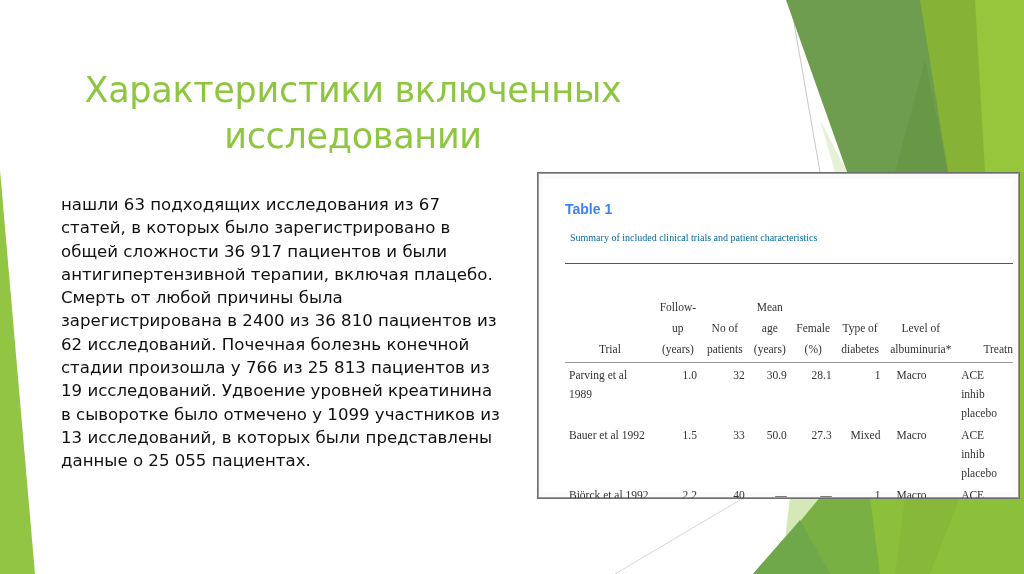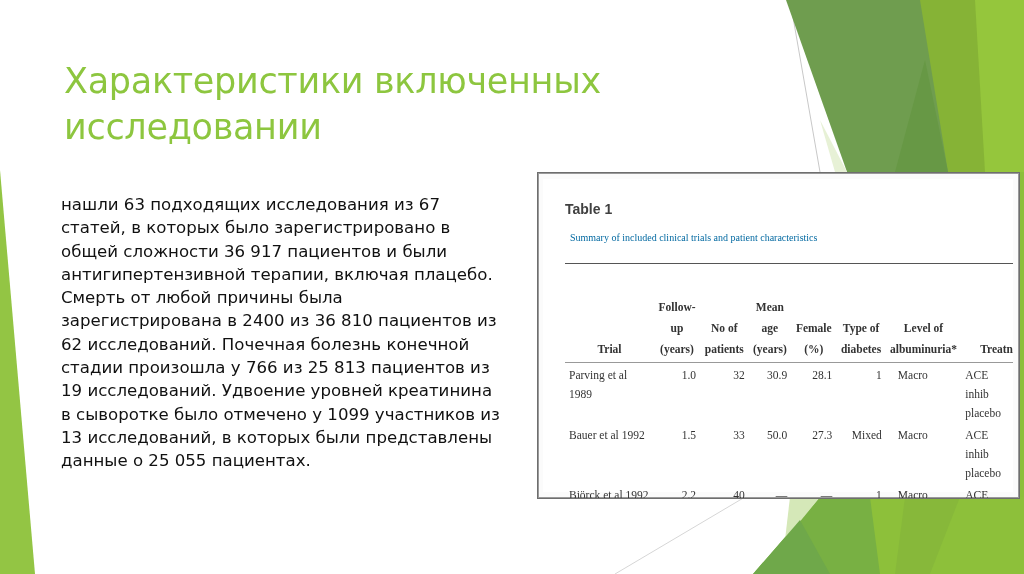--- a/index.html
+++ b/index.html
@@ -1,26 +1,26 @@
 <!DOCTYPE html>
 <html><head>
 <meta charset="utf-8">
 <style>
   html, body { margin:0; padding:0; }
   body { width:1024px; height:574px; position:relative; overflow:hidden; background:#ffffff; font-family:"DejaVu Sans", sans-serif; }
   .deco { position:absolute; left:0; top:0; width:1024px; height:574px; }
-  .title { position:absolute; left:64px; top:58px; width:560px; color:#8dc63f; font-family:"DejaVu Sans", sans-serif; font-size:35px; line-height:46px; font-weight:normal; margin:0; letter-spacing:-0.3px; }
+  .title { position:absolute; left:64px; top:58px; width:560px; color:#8dc63f; font-family:"DejaVu Sans", sans-serif; font-size:35px; line-height:46px; font-weight:normal; margin:9px; letter-spacing:-0.3px;text-align:center; }
   .body-text { position:absolute; left:53px; top:185px; width:470px; color:#111; font-size:16.6px; line-height:23.3px; margin:8px; }
   .table-img { position:absolute; left:537px; top:172px; width:481px; height:325px; background:#fbfbfb; border:1px solid #6e6e6e; box-shadow:0 0 0 1px #9a9a9a inset; overflow:hidden; }
   .table-inner { position:absolute; left:5px; top:6px; right:6px; bottom:6px; background:#ffffff; }
-  .t-label { position:absolute; left:22px; top:22px; font-family:"Liberation Sans", sans-serif; font-weight:bold; font-size:14px; color:#404040;text-align:right; }
+  .t-label { position:absolute; left:22px; top:22px; font-family:"Liberation Sans", sans-serif; font-weight:bold; font-size:14px; color:#3b82f6;text-align:right; }
   .t-caption { position:absolute; left:27px; top:53px; font-family:"Liberation Serif", serif; font-size:10px; color:#0369a1; white-space:nowrap; }
   .t-rule { position:absolute; left:22px; right:0; top:84px; height:1px; background:#555; }
   table.data { position:absolute; left:22px; top:118px; border-collapse:collapse; font-family:"Liberation Serif", serif; font-size:11.5px; color:#333; }
-  table.data th { font-weight:bold; color:#333; vertical-align:bottom; padding:0 4px 2px 4px; line-height:21px; text-align:center; border-bottom:1px solid #999; white-space:nowrap; }
+  table.data th { font-weight:normal; color:#333; vertical-align:bottom; padding:0 4px 2px 4px; line-height:21px; text-align:center; border-bottom:1px solid #999; white-space:nowrap; }
   table.data th.left { text-align:center; padding-left:4px; }
   table.data td { vertical-align:top; padding:3px 4px 0 4px; line-height:19px; text-align:right; white-space:nowrap; }
   table.data td.left { text-align:left;margin-left:11px; }
   table.data td.treat { text-align:left; white-space:normal; width:60px; }
   table.data tr.row td { height:37px; }
 </style>
 </head>
 <body>
 
 <svg class="deco" viewBox="0 0 1024 574" preserveAspectRatio="none">

